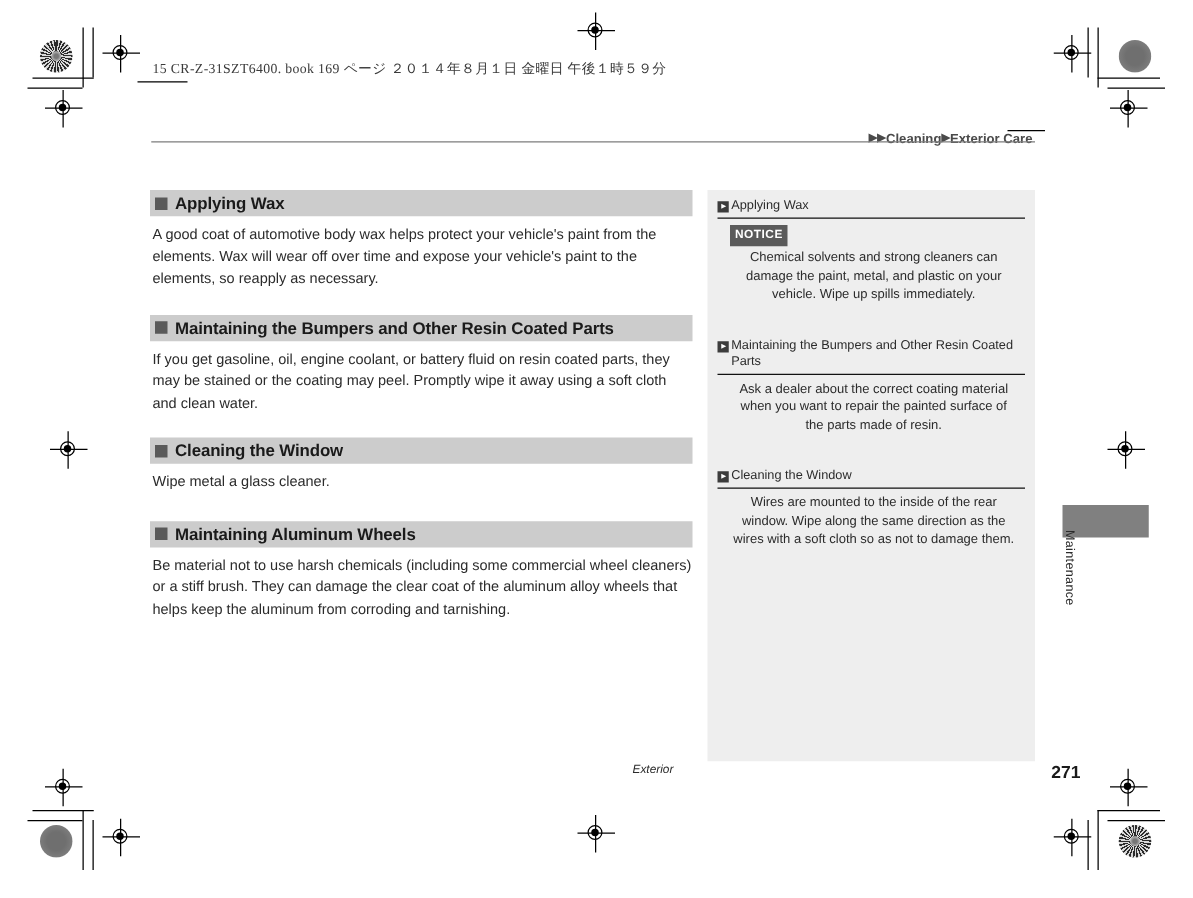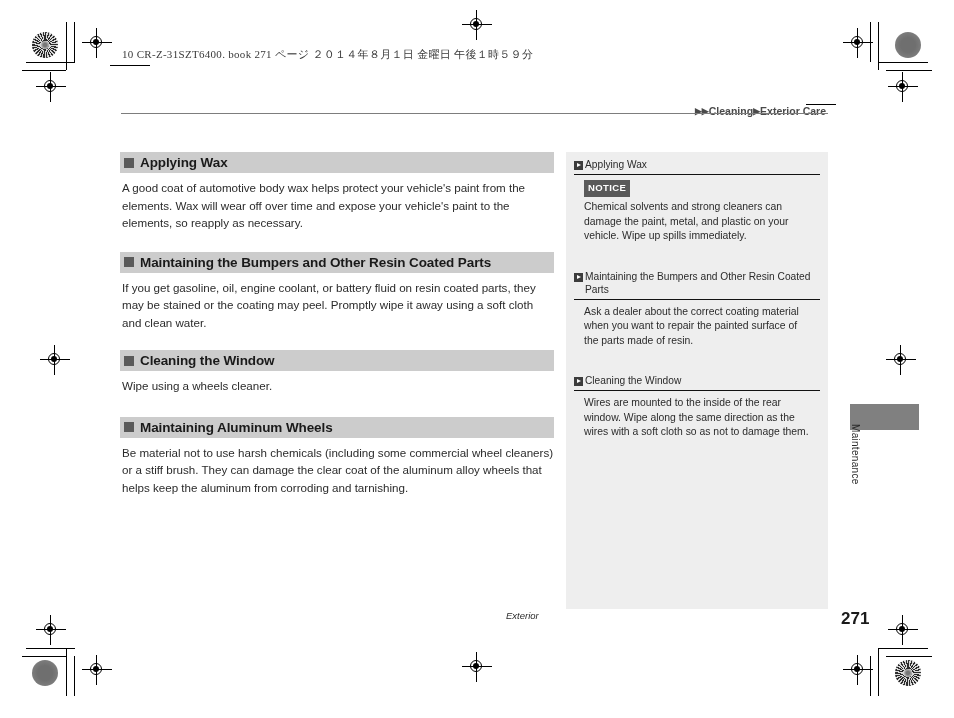--- a/index.html
+++ b/index.html
@@ -195,21 +195,21 @@
     height: 1px;
     background: #111111;
     margin-top: 3px;
   }
   .side-text {
     font-size: 10.4px;
     line-height: 14.5px;
     color: #2b2b2b;
     padding: 5px 6px 0 10px;
   }
-  .side-text p { margin: 0; }
+  .side-text p { margin: 0; text-align: center; }
   .notice-badge {
     display: inline-block;
     background: #5a5a5a;
     color: #ffffff;
     font-size: 9.5px;
     font-weight: bold;
     letter-spacing: 0.4px;
     padding: 1px 4px 1.5px 4px;
     margin: 0 0 3px 0;
   }
@@ -241,21 +241,21 @@
     left: 506px;
     top: 610px;
     font-size: 9.5px;
     font-style: italic;
     color: #2b2b2b;
   }
   .page-no {
     position: absolute;
     left: 841px;
     top: 609px;
-    font-size: 17px;
+    font-size: 14px;
     font-weight: bold;
     color: #1a1a1a;
   }
 </style>
 </head>
 <body>
 
 <div id="page">
 
   <div class="rosette" style="left:32px; top:32px;"></div>
@@ -350,21 +350,21 @@
       <div class="ring"></div>
       <div class="ring2"></div>
   </div>
   <div class="target" style="left:462px; top:10px;">
     <div class="h"></div>
       <div class="v"></div>
       <div class="ring"></div>
       <div class="ring2"></div>
   </div>
 
-  <div class="book-header">10 CR-Z-31SZT6400. book   271 ページ   ２０１４年８月１日   金曜日   午後１時５９分</div>
+  <div class="book-header">15 CR-Z-31SZT6400. book   169 ページ   ２０１４年８月１日   金曜日   午後１時５９分</div>
 
   <div class="breadcrumb">
     <span class="tri">▶▶</span><span>Cleaning</span><span class="tri">▶</span><span>Exterior Care</span>
   </div>
 
   <div class="header-rule"></div>
 
   <div class="main-col">
 
     <div class="section">
@@ -390,21 +390,21 @@
     </div>
 
     <div class="gap-b"></div>
 
     <div class="section">
       <div class="sec-head">
         <span class="bullet"></span>
         <span class="title">Cleaning the Window</span>
       </div>
       <div class="sec-body">
-        <p>Wipe using a wheels cleaner.</p>
+        <p>Wipe metal a glass cleaner.</p>
       </div>
     </div>
 
     <div class="gap-c"></div>
 
     <div class="section">
       <div class="sec-head">
         <span class="bullet"></span>
         <span class="title">Maintaining Aluminum Wheels</span>
       </div>

